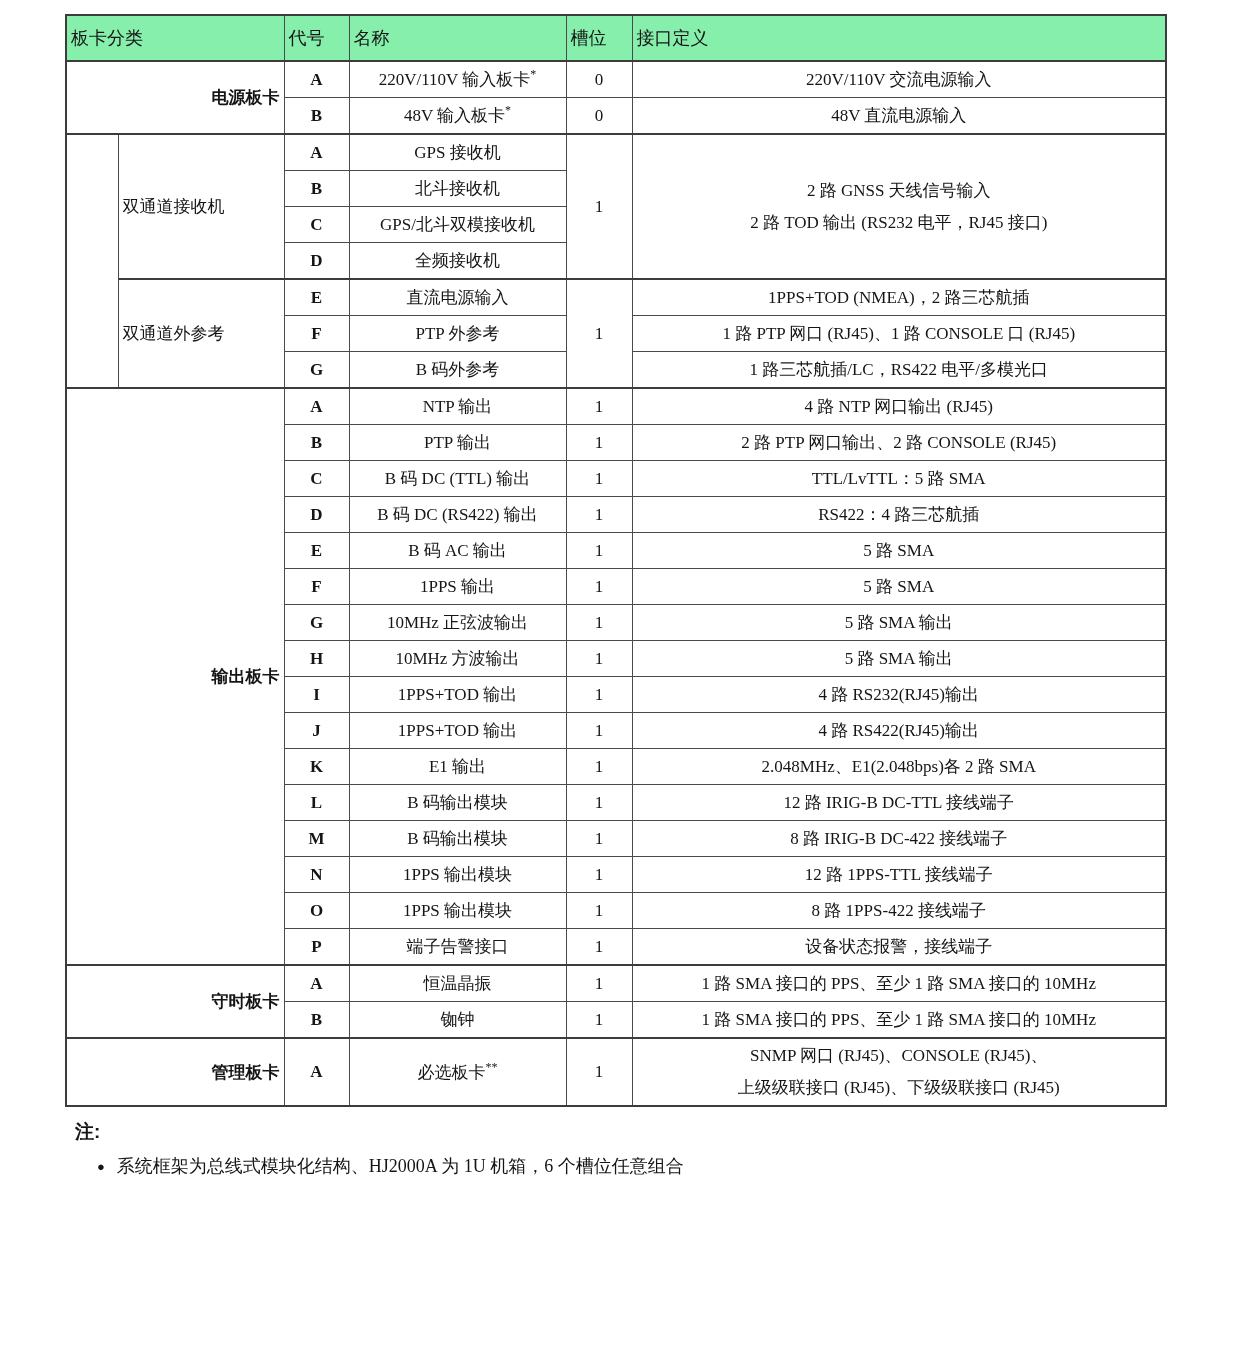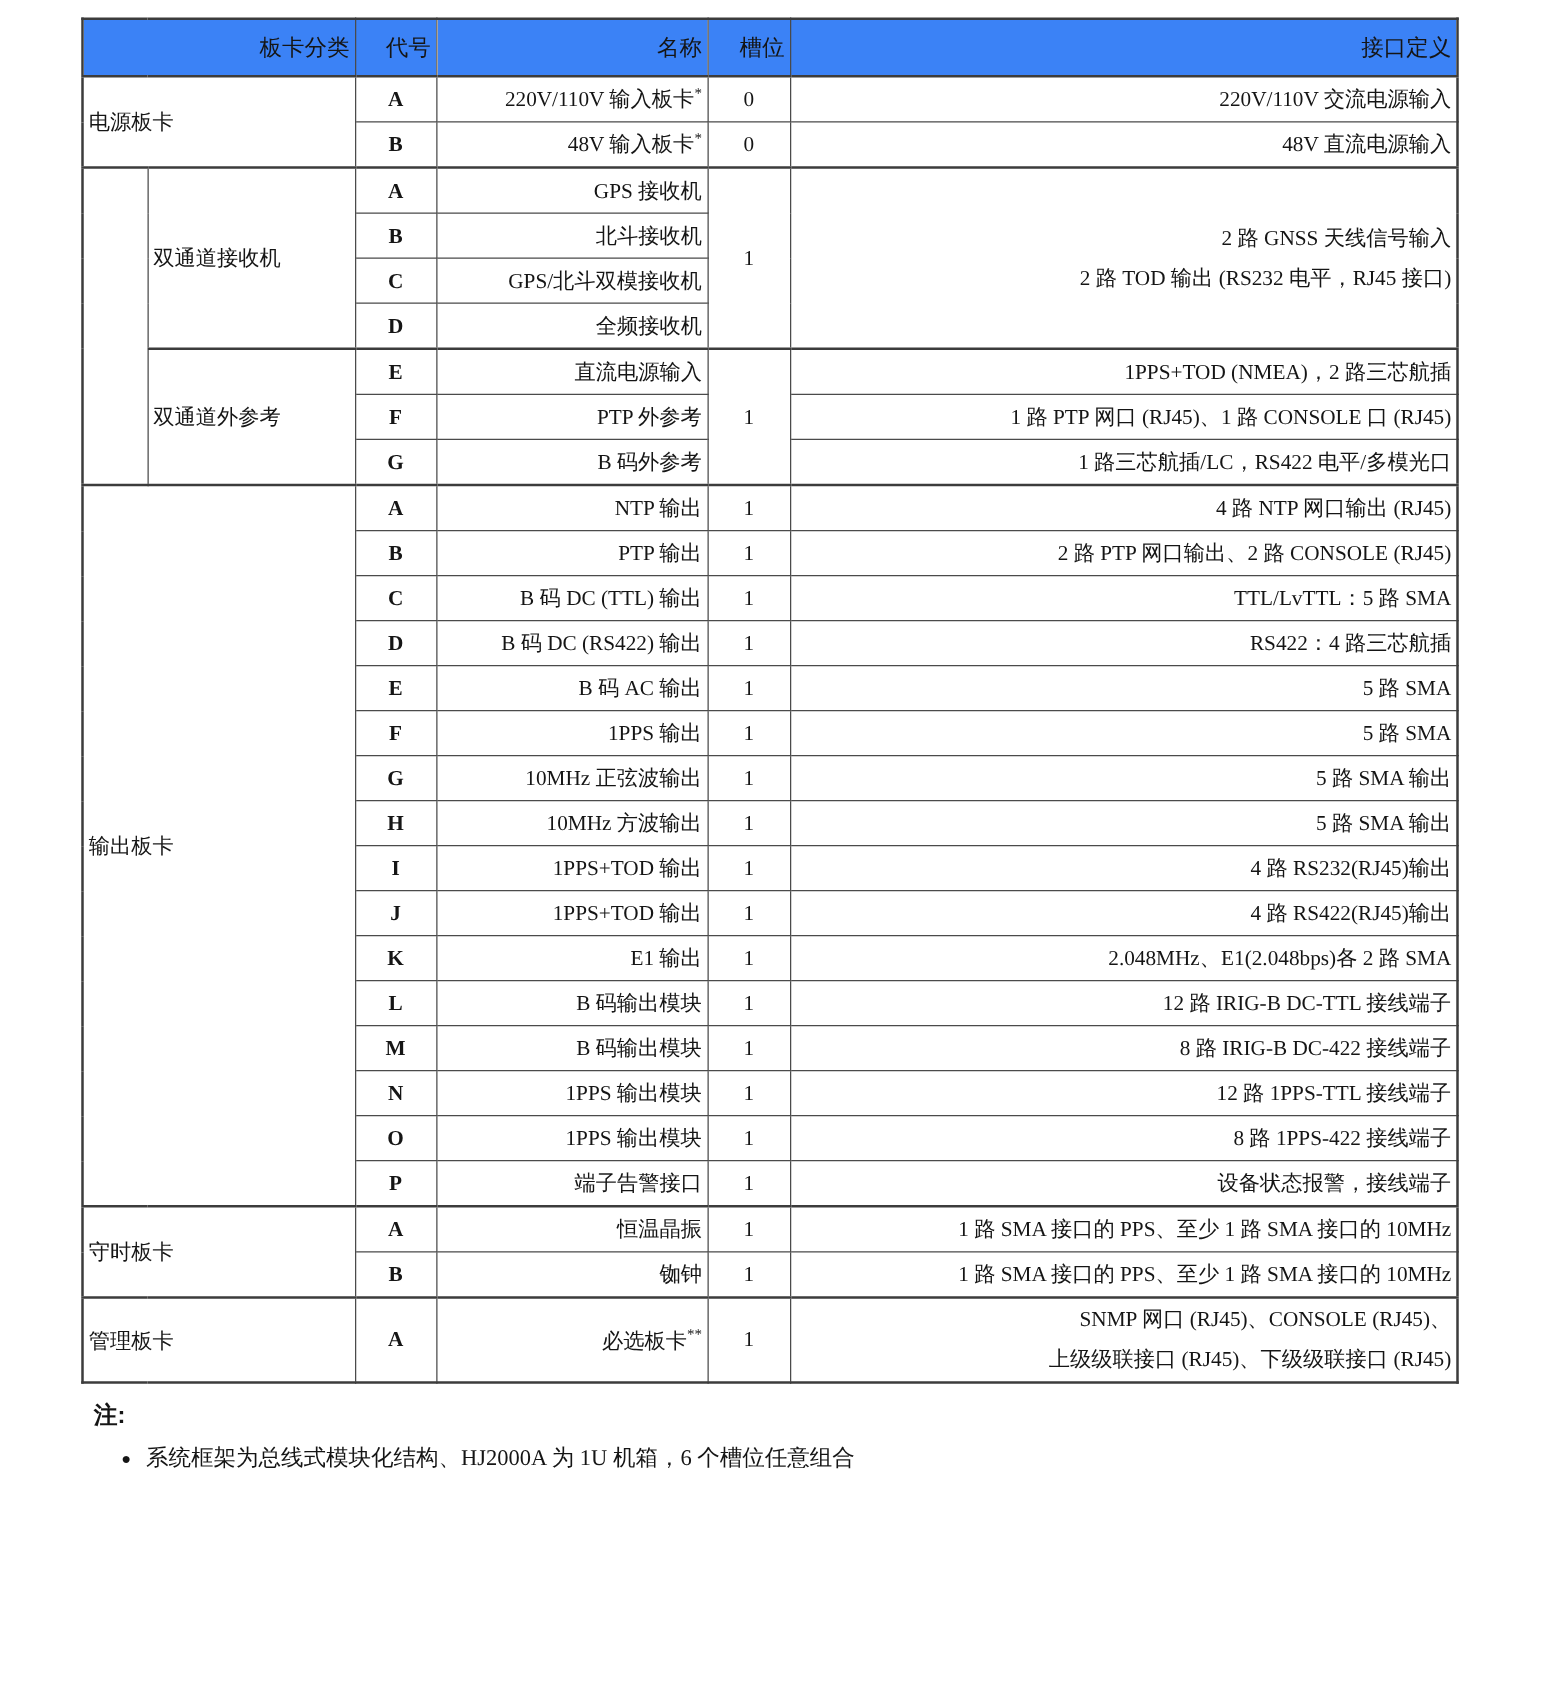--- a/index.html
+++ b/index.html
@@ -27,42 +27,42 @@
   }
   table.guide td{
     border:1px solid #4a4a4a;
     font-size:17px;
     padding:1px 4px;
     height:33px;
     overflow:hidden;
     white-space:nowrap;
   }
   tr.hdr td{
-    background:#3b82f6;
-    text-align:right;
+    background:#86efac;
+    text-align:left;
     font-size:18px;
     height:42px;
     border-bottom:2px solid #3c3c3c;
   }
   tr.sec td{border-top:2px solid #3c3c3c;}
   td.code{
     text-align:center;
     font-weight:bold;
     font-size:18px;
     font-family:"Liberation Serif","DejaVu Serif",serif;
   }
   td.slot{text-align:center;font-size:17px;}
   td.group{
-    text-align:left;
-    font-weight:normal;
+    text-align:right;
+    font-weight:bold;
     font-size:18px;
     font-family:"Liberation Sans","DejaVu Sans",sans-serif;
   }
   td.subgroup{text-align:left;font-size:17px;}
-  td.name,td.iface{text-align:right;padding-left:12px;}
+  td.name,td.iface{text-align:center;padding-left:12px;}
   td.iface{font-size:17px;}
   td.iface .ln{line-height:32px;}
   tr.mg{height:66px;}
   sup.fn{font-size:12px;line-height:0;}
 
   .notes{margin-left:10px;font-size:18px;}
   .note-title{
     font-family:"Liberation Sans","DejaVu Sans",sans-serif;
     font-weight:bold;font-size:19px;
     margin:12px 0 0 0;

